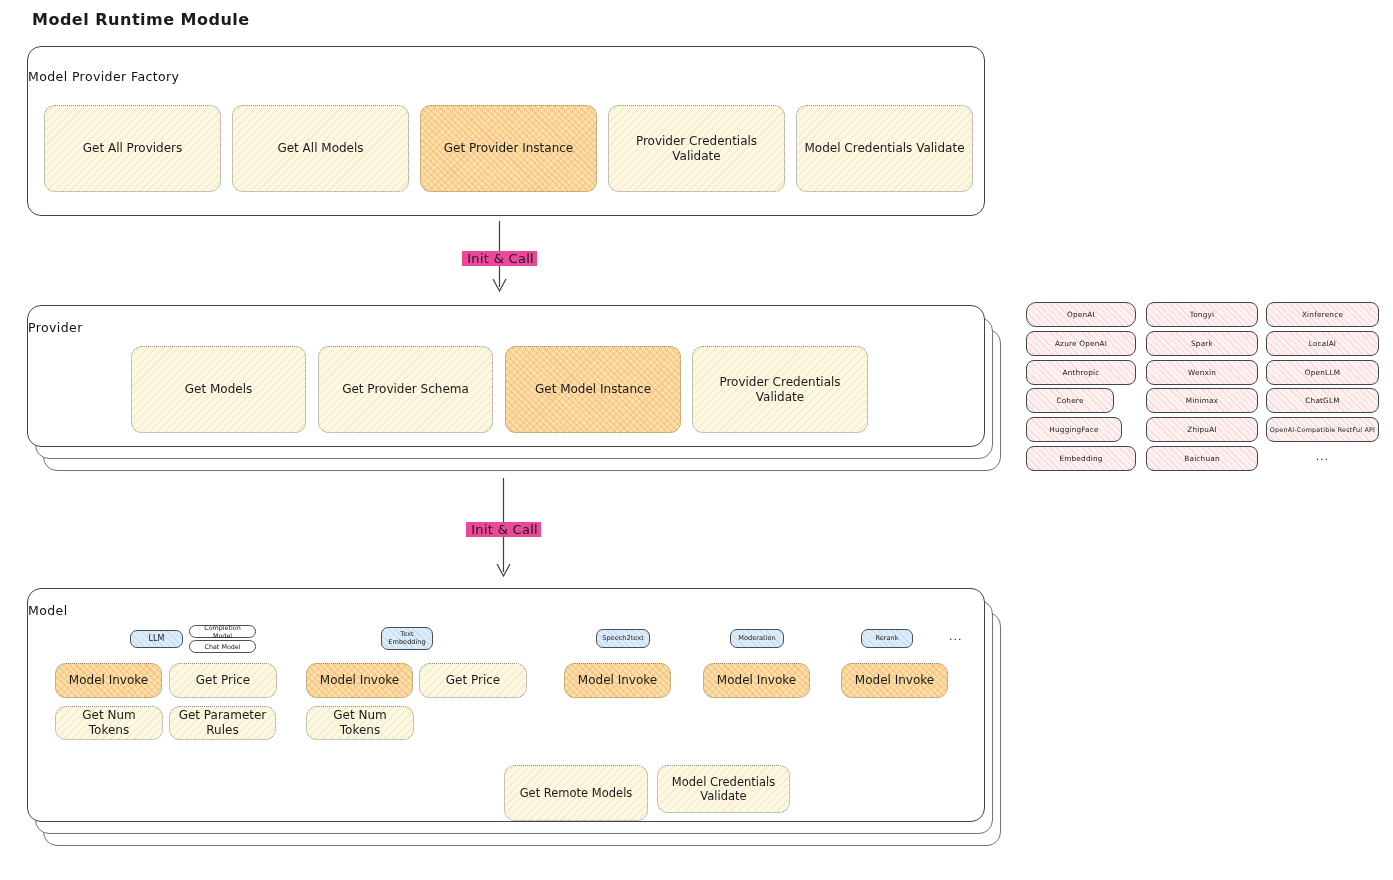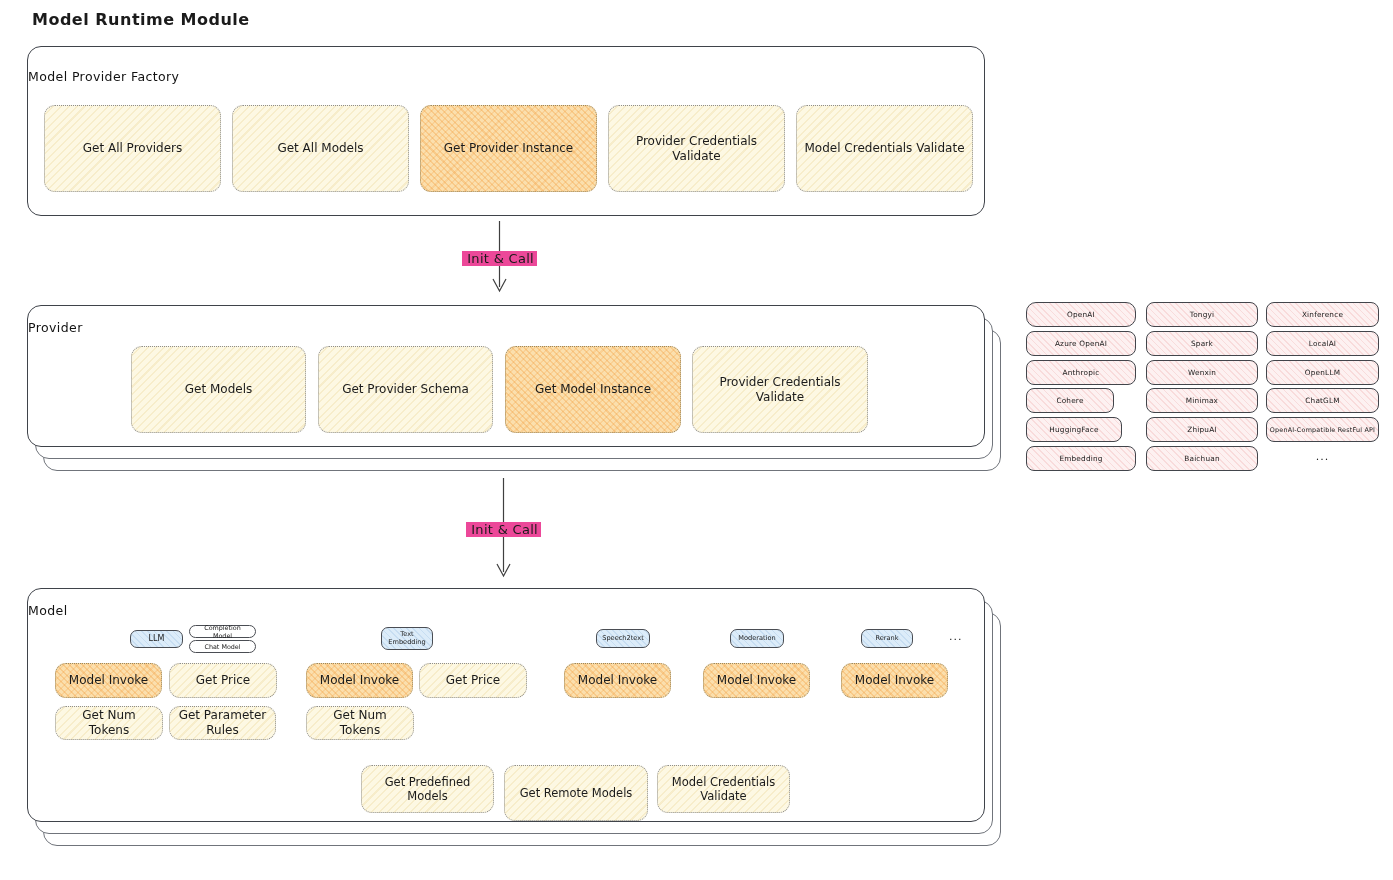--- a/index.html
+++ b/index.html
@@ -137,16 +137,15 @@
   <div class="abs node ystrong" style="left:278px;top:74px;width:107px;height:35px;">Model Invoke</div>
   <div class="abs node ylight" style="left:391px;top:74px;width:108px;height:35px;">Get Price</div>
   <div class="abs node ystrong" style="left:536px;top:74px;width:107px;height:35px;">Model Invoke</div>
   <div class="abs node ystrong" style="left:675px;top:74px;width:107px;height:35px;">Model Invoke</div>
   <div class="abs node ystrong" style="left:813px;top:74px;width:107px;height:35px;">Model Invoke</div>
 
   <div class="abs node ylight" style="left:27px;top:117px;width:108px;height:34px;">Get Num Tokens</div>
   <div class="abs node ylight" style="left:141px;top:117px;width:107px;height:34px;">Get Parameter Rules</div>
   <div class="abs node ylight" style="left:278px;top:117px;width:108px;height:34px;">Get Num Tokens</div>
 
-  <div class="abs node ylight small2line" style="left:333px;top:176px;width:133px;height:48px;">Get Predefined Models</div>
   <div class="abs node ylight small2line" style="left:476px;top:176px;width:144px;height:56px;">Get Remote Models</div>
   <div class="abs node ylight small2line" style="left:629px;top:176px;width:133px;height:48px;">Model Credentials Validate</div>
 </div>
 
 </body></html>

